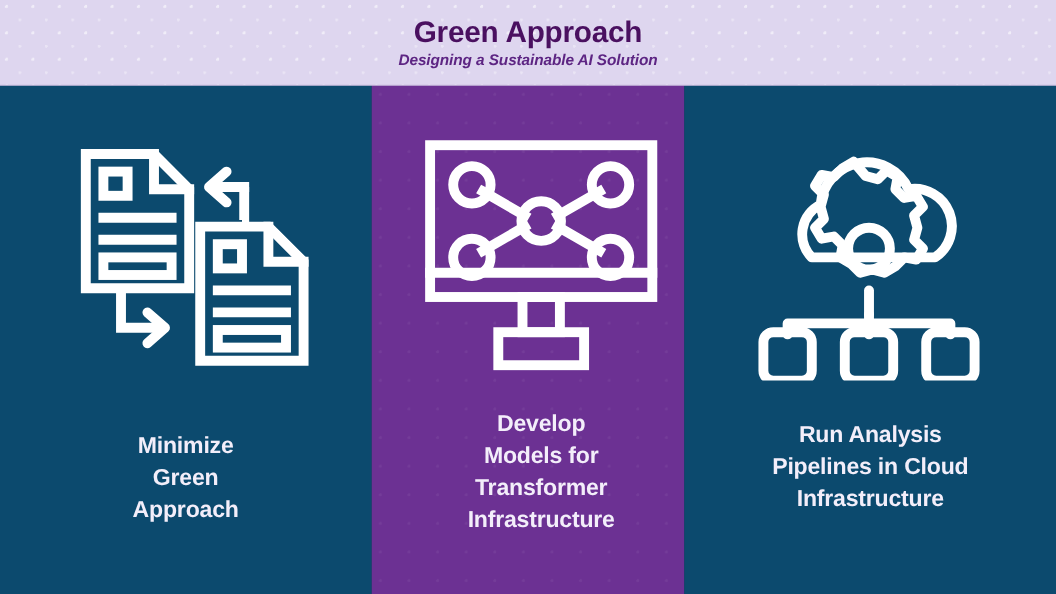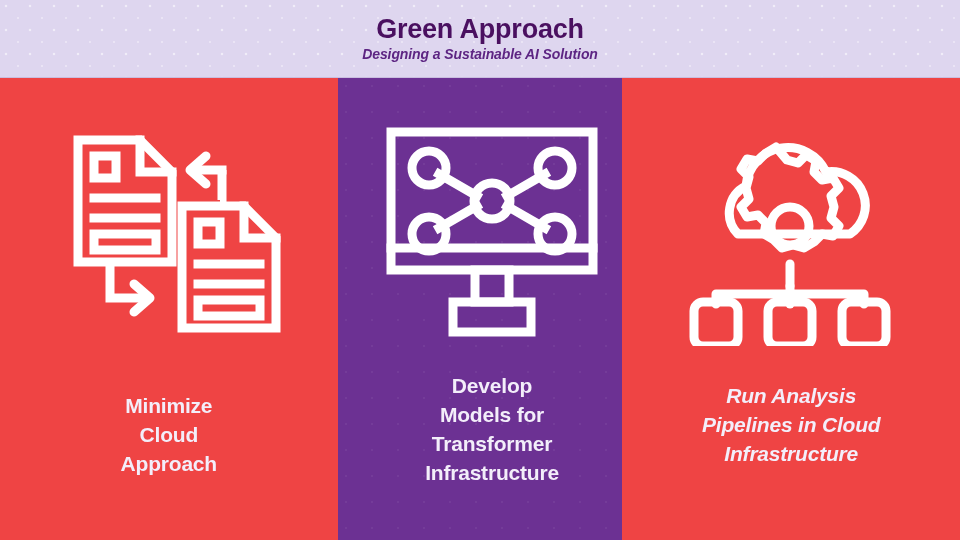--- a/index.html
+++ b/index.html
@@ -64,21 +64,21 @@
   }
   .column {
     position: relative;
     display: flex;
     flex-direction: column;
     align-items: center;
     box-sizing: border-box;
   }
   .col-side {
     width: 383px;
-    background-color: #ef4444;
+    background-color: #0c4a6e;
   }
   .col-mid {
     width: 320px;
     background-color: #6c3193;
     background-image:
       radial-gradient(circle at 8px 8px, rgba(255,255,255,0.055) 1.3px, rgba(255,255,255,0) 1.5px);
     background-size: 26px 26px;
     padding-left: 24px;
   }
   .icon-wrap {
@@ -93,21 +93,21 @@
     font-size: 21px;
     font-weight: bold;
     line-height: 1.38;
     text-align: center;
     letter-spacing: -0.2px;
     padding: 0 16px;
     margin-top: 4px;
   }
   .cap-1 { margin-top: 36px; }
   .cap-2 { margin-top: 16px; }
-  .cap-3 { margin-top: 26px; font-style: italic; }
+  .cap-3 { margin-top: 26px; }
 </style>
 </head>
 <body>
 
 <div id="slide">
 
   <div id="header-band">
     <div id="header-title">Green Approach</div>
     <div id="header-subtitle">Designing a Sustainable AI Solution</div>
   </div>
@@ -137,21 +137,21 @@
             <path d="M168 54 V84 H166" stroke-linecap="butt"></path>
             <polyline points="152,40 136,54 152,68" stroke-linecap="round" stroke-linejoin="round"></polyline>
 
             <path d="M56 154 V182 H92"></path>
             <polyline points="80,168 96,182 80,196" stroke-linecap="round" stroke-linejoin="round"></polyline>
           </g>
         </svg>
       </div>
       <div class="caption cap-1">
         <div>Minimize</div>
-        <div>Cloud</div>
+        <div>Green</div>
         <div>Approach</div>
       </div>
     </div>
 
     <div class="column col-mid">
       <div class="icon-wrap">
         <svg width="230" height="230" viewBox="0 0 230 230">
           <g fill="none" stroke="#ffffff" stroke-width="9" stroke-linecap="square" stroke-linejoin="miter">
 
             <rect x="14" y="16" width="202" height="138"></rect>

